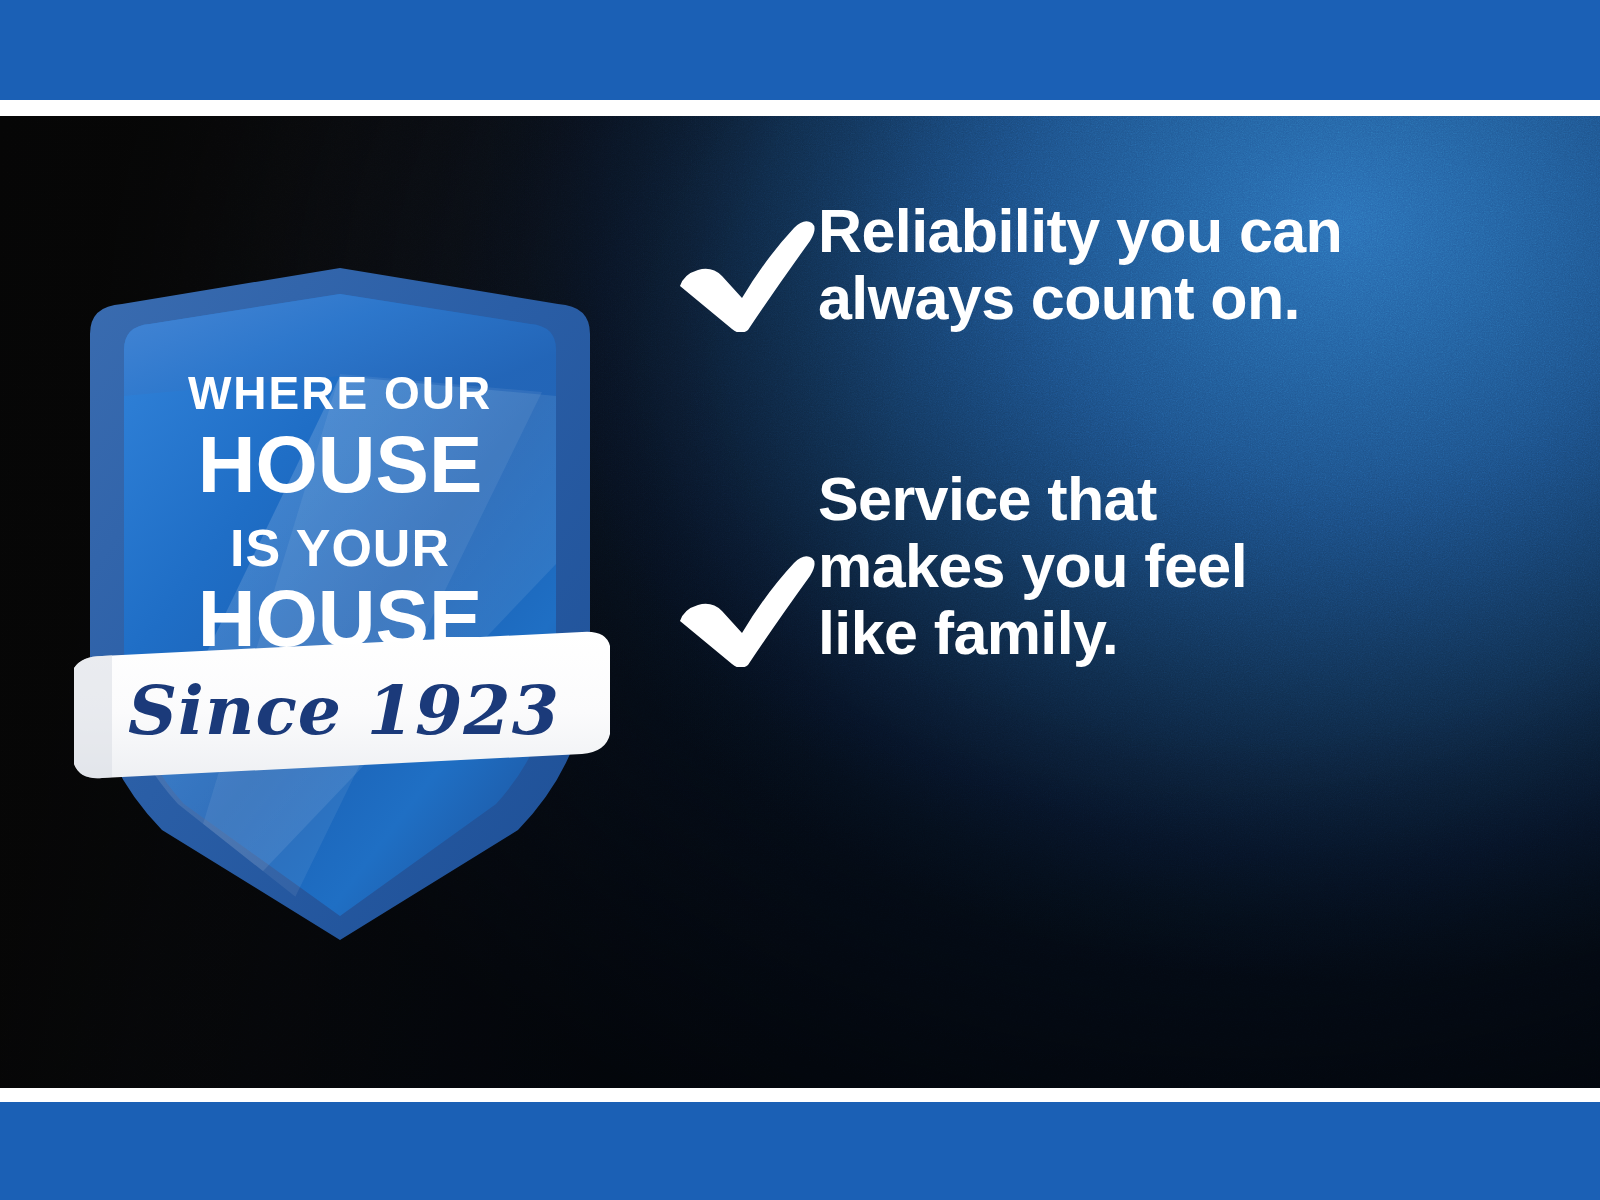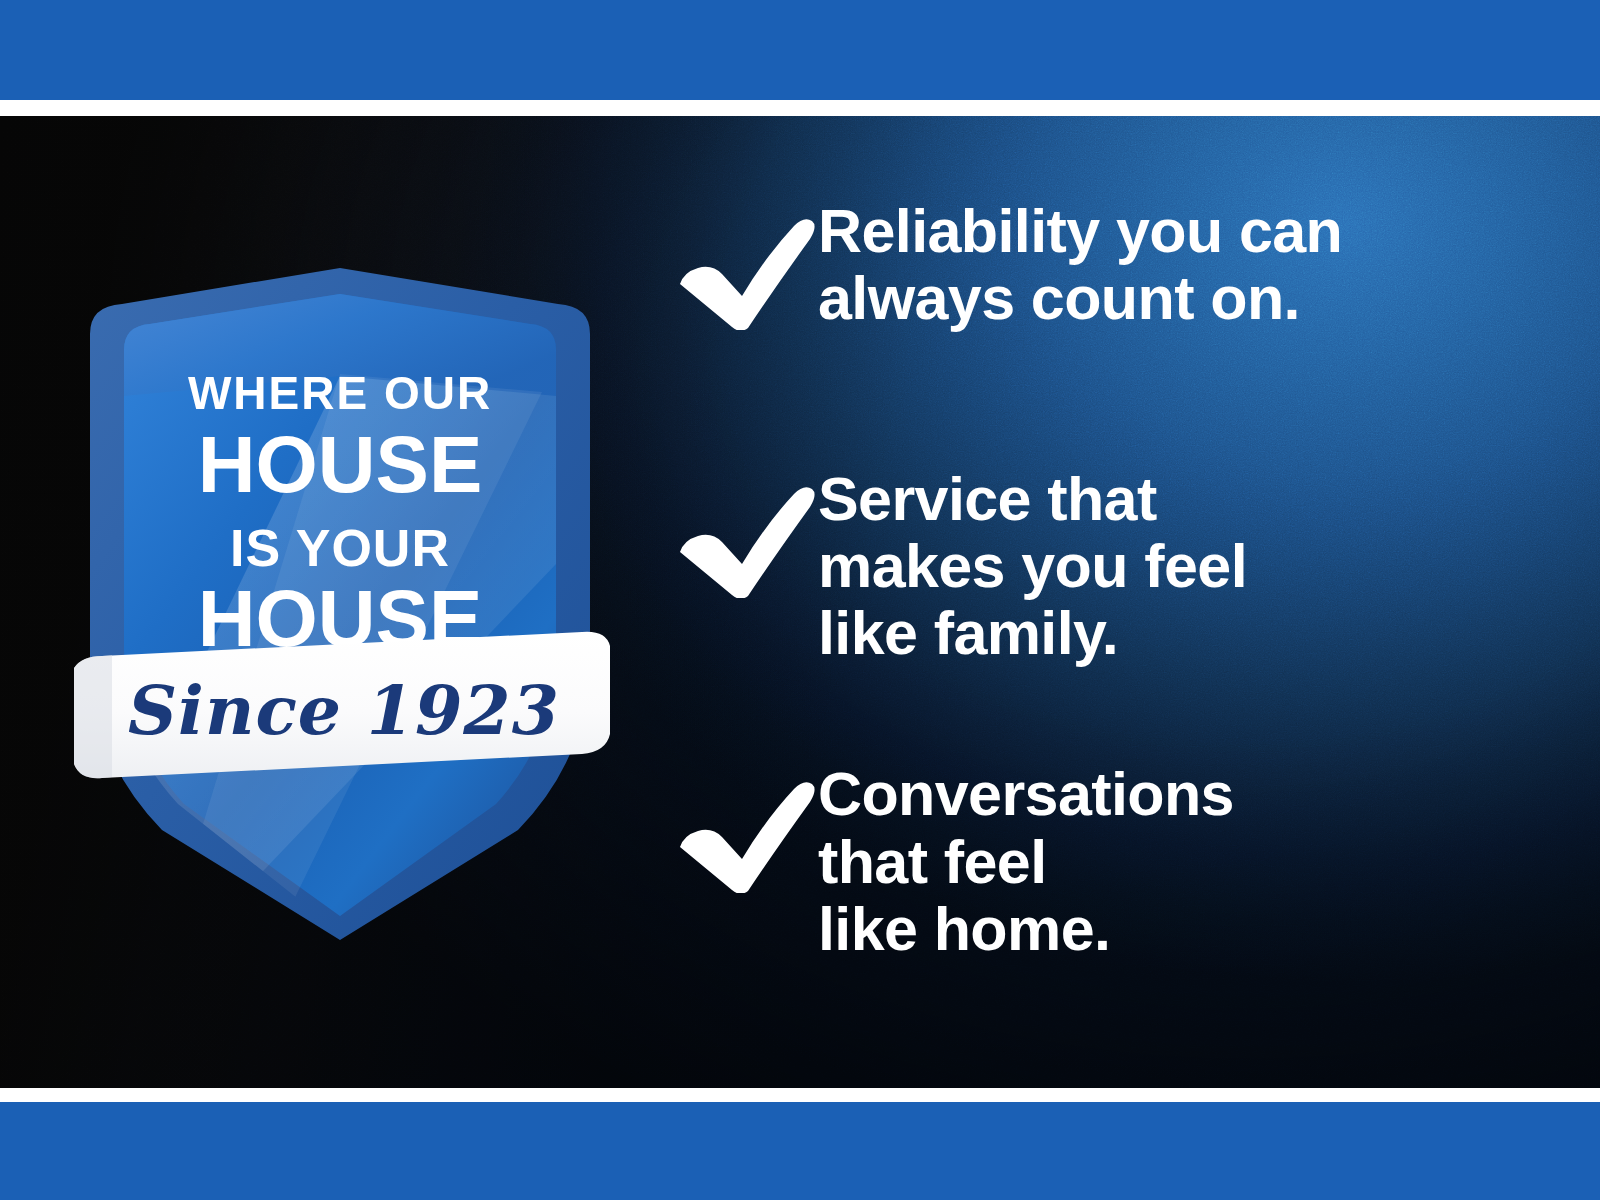--- a/index.html
+++ b/index.html
@@ -129,24 +129,24 @@
   
   #bullets {
     position: absolute;
     left: 668px;
     top: 78px;  
     width: 860px;
   }
   .bullet {
     position: relative;
     display: flex;
-    align-items: flex-start;
+    align-items: flex-end;
   }
   .bullet.b1 { margin-bottom: 130px; }
-  .bullet.b2 { margin-bottom: 90px; }
+  .bullet.b2 { margin-bottom: 48px; }
 
   .check {
     flex: 0 0 auto;
     width: 150px;
     padding-top: 18px;
   }
   .check svg { display: block; }
 
   .btext {
     color: #ffffff;
@@ -261,32 +261,20 @@
             <path d="M 12 72 Q 16 60 30 56 Q 44 52 54 62 L 74 84
                      Q 98 44 126 14 Q 136 4 144 9 Q 150 14 142 27
                      Q 108 74 80 116 Q 72 122 64 115 Z" fill="#ffffff"></path>
           </svg>
         </div>
         <div class="btext">Service that
 makes you feel
 like family.</div>
       </div>
 
-      <div class="bullet b3">
-        <div class="check">
-          <svg width="148" height="118" viewBox="0 0 148 118" xmlns="http://www.w3.org/2000/svg">
-            <path d="M 12 72 Q 16 60 30 56 Q 44 52 54 62 L 74 84
-                     Q 98 44 126 14 Q 136 4 144 9 Q 150 14 142 27
-                     Q 108 74 80 116 Q 72 122 64 115 Z" fill="#ffffff"></path>
-          </svg>
-        </div>
-        <div class="btext">Conversations
-that feel
-like home.</div>
-      </div>
 
     </div>
   </div>
 
   <div class="whitegap bottom"></div>
   <div class="brandbar bottom"></div>
 
 </div>
 
 </body></html>

